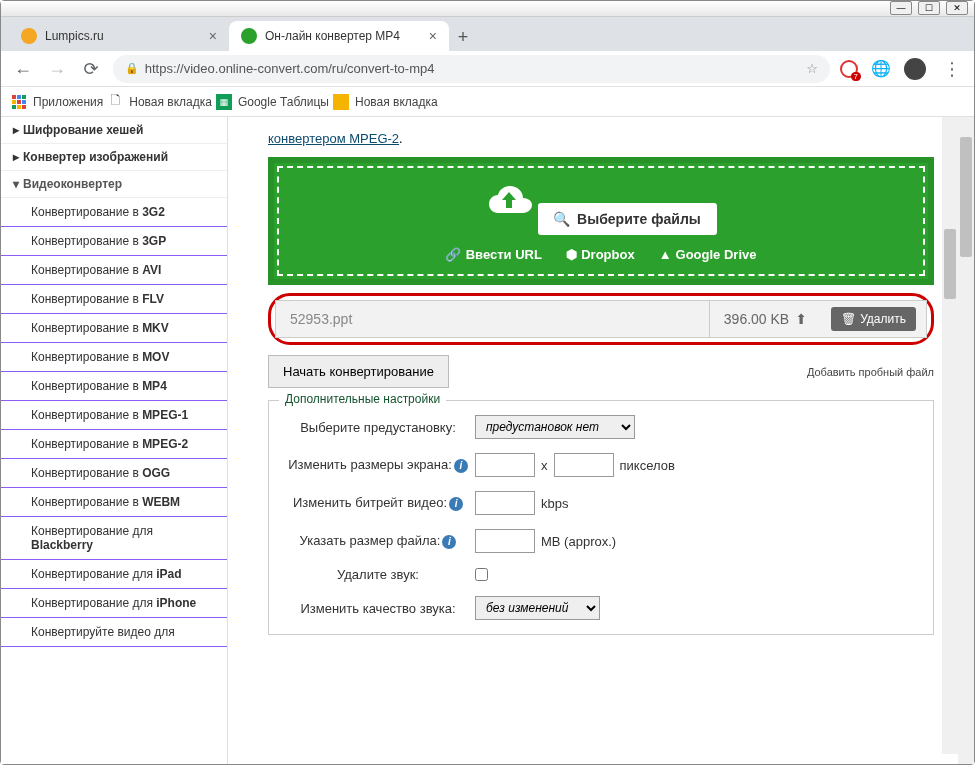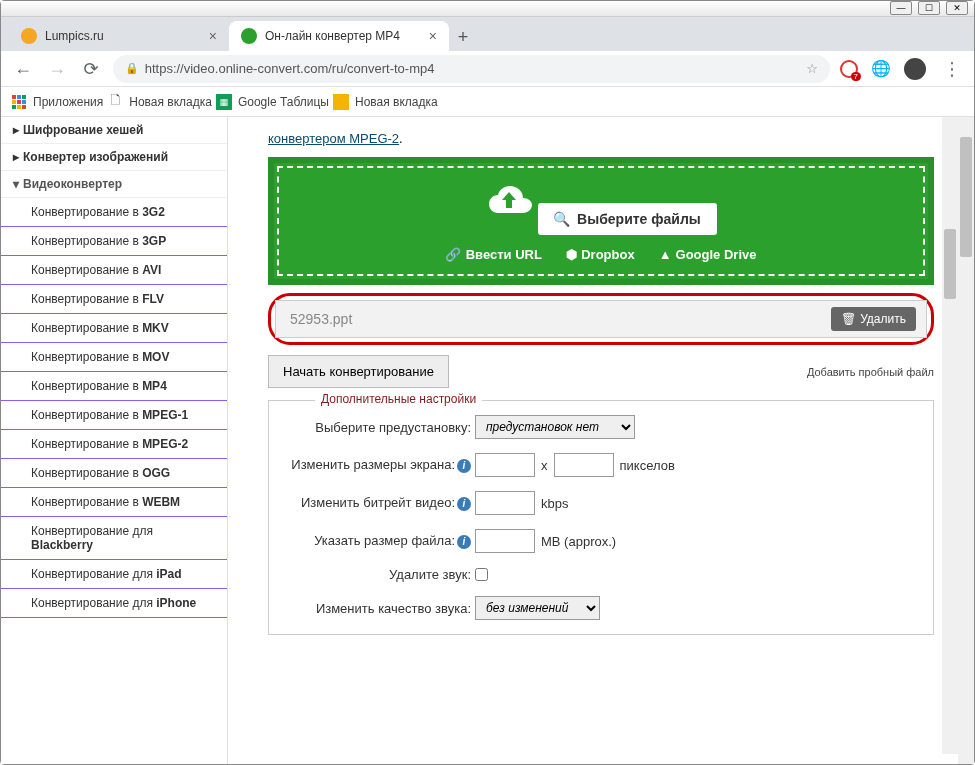--- a/index.html
+++ b/index.html
@@ -61,23 +61,23 @@
 .file-del { padding:6px 10px; }
 .del-btn { background:#666; color:#fff; border:none; padding:5px 10px; font-size:12px; border-radius:3px; cursor:pointer; display:flex; align-items:center; gap:4px; }
 
 
 .start-row { display:flex; align-items:center; margin-top:10px; }
 .start-btn { background:#eee; border:1px solid #bbb; padding:8px 14px; font-size:13px; cursor:pointer; }
 .trial { margin-left:auto; font-size:11px; color:#444; cursor:pointer; }
 
 
 .settings { margin-top:12px; border:1px solid #ccc; padding:14px 16px 0 16px; position:relative; }
-.settings-legend { position:absolute; top:-9px; left:10px; background:#fff; padding:0 6px; font-size:12px; color:#7f1d1d;margin-left:36px; }
+.settings-legend { position:absolute; top:-9px; left:10px; background:#fff; padding:0 6px; font-size:12px; color:#14532d; }
 .set-row { display:flex; align-items:center; margin-bottom:14px; font-size:13px; color:#333; }
-.set-label { width:190px; text-align:right; padding-right:4px; }
+.set-label { width:190px; text-align:center; padding-right:4px; }
 .set-ctrl { display:flex; align-items:center; gap:6px; }
 .set-ctrl select, .set-ctrl input[type=text] { border:1px solid #999; padding:3px 6px; font-size:12px; height:24px;font-style:italic; }
 .set-ctrl select { width:160px; }
 .set-ctrl input[type=text] { width:60px; }
 .info-i { width:14px; height:14px; border-radius:50%; background:#3b7bb5; color:#fff; font-size:10px; display:inline-flex; align-items:center; justify-content:center; font-style:italic; font-weight:bold; margin-left:2px; }
 
 
 .vscroll { position:absolute; right:16px; top:116px; bottom:10px; width:16px; background:#f0f0f0; }
 .vscroll-thumb { position:absolute; left:2px; right:2px; top:112px; height:70px; background:#c0c0c0; border-radius:2px; }
 .inner-scroll { position:absolute; right:0; top:0; bottom:0; width:16px; background:#f0f0f0; }
@@ -184,20 +184,21 @@
           <div class="side-item">Конвертирование в <b>MKV</b></div>
           <div class="side-item">Конвертирование в <b>MOV</b></div>
           <div class="side-item">Конвертирование в <b>MP4</b></div>
           <div class="side-item">Конвертирование в <b>MPEG-1</b></div>
           <div class="side-item">Конвертирование в <b>MPEG-2</b></div>
           <div class="side-item">Конвертирование в <b>OGG</b></div>
           <div class="side-item">Конвертирование в <b>WEBM</b></div>
           <div class="side-item">Конвертирование для <b>Blackberry</b></div>
           <div class="side-item">Конвертирование для <b>iPad</b></div>
           <div class="side-item">Конвертирование для <b>iPhone</b></div>
+          <div class="side-item">Конвертируйте видео для</div>
         </div>
     </div>
 
     <div class="main">
       <div class="inner-scroll">
           <div class="inner-scroll-thumb"></div>
         </div>
       <div class="main-inner">
         <a class="link-green">конвертером MPEG-2</a><span style="font-size:13px">.</span>
 
@@ -224,20 +225,24 @@
                   <span>▲</span>
                   <span>Google Drive</span>
                 </span>
             </div>
           </div>
         </div>
 
         <div class="file-row-wrap">
           <div class="file-row">
             <div class="file-name">52953.ppt</div>
+            <div class="file-size">
+              <span>396.00 KB</span>
+              <span>⬆</span>
+            </div>
             <div class="file-del">
               <button class="del-btn">
                 <span>🗑</span>
                 <span>Удалить</span>
               </button>
             </div>
           </div>
         </div>
 
         <div class="start-row">

